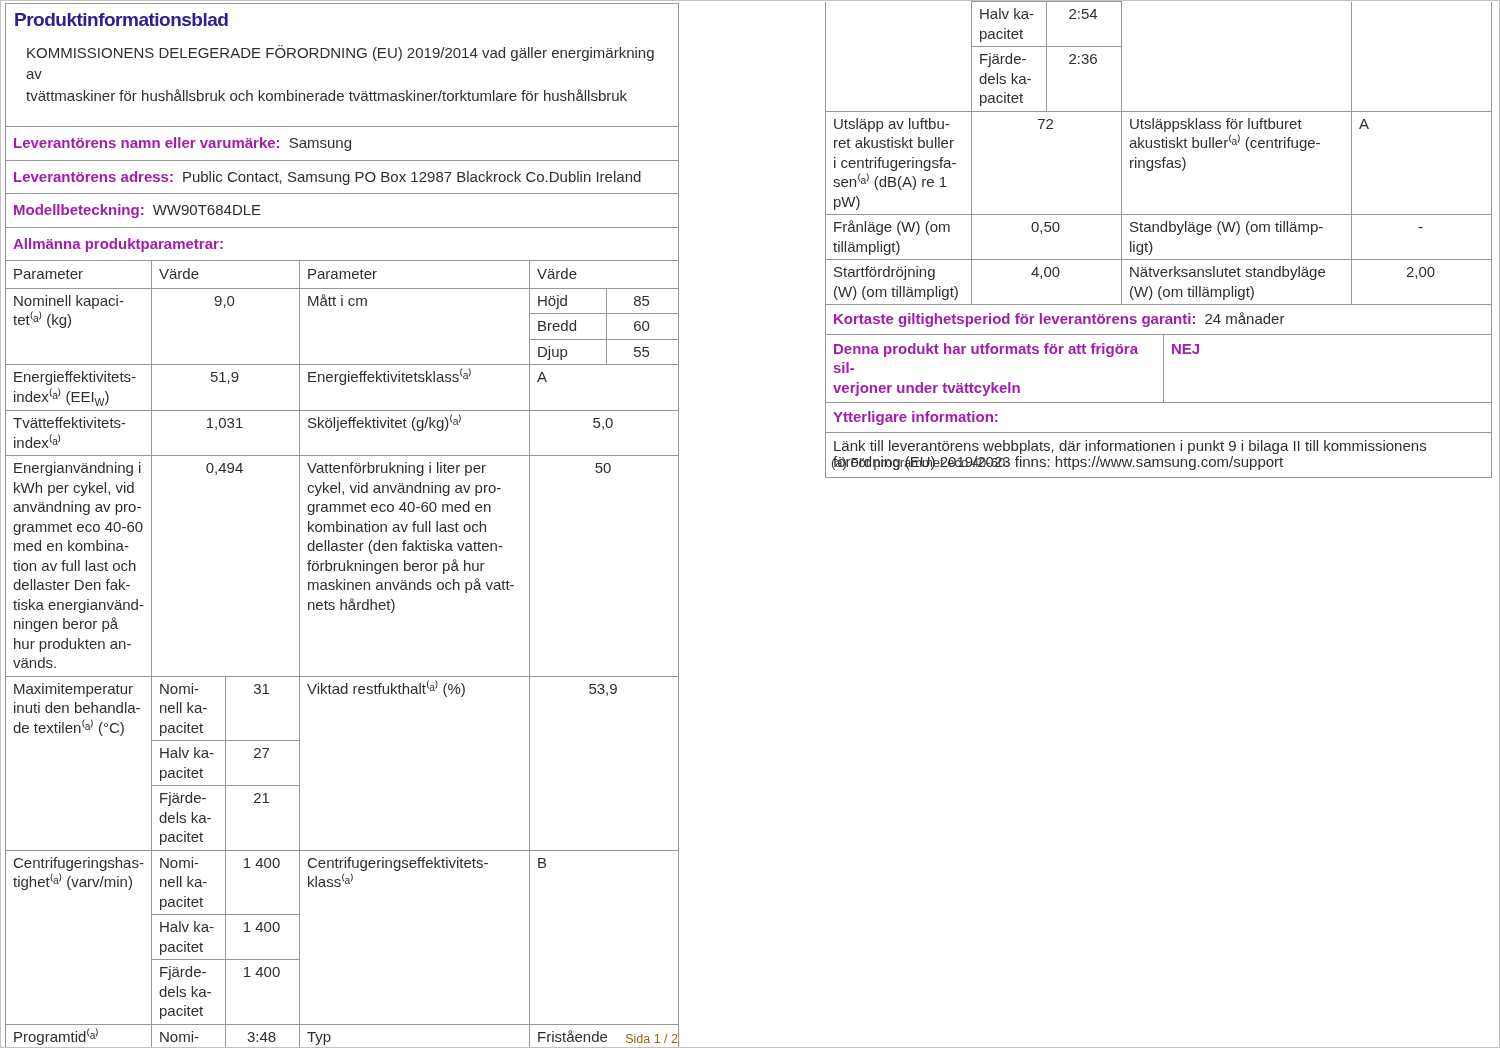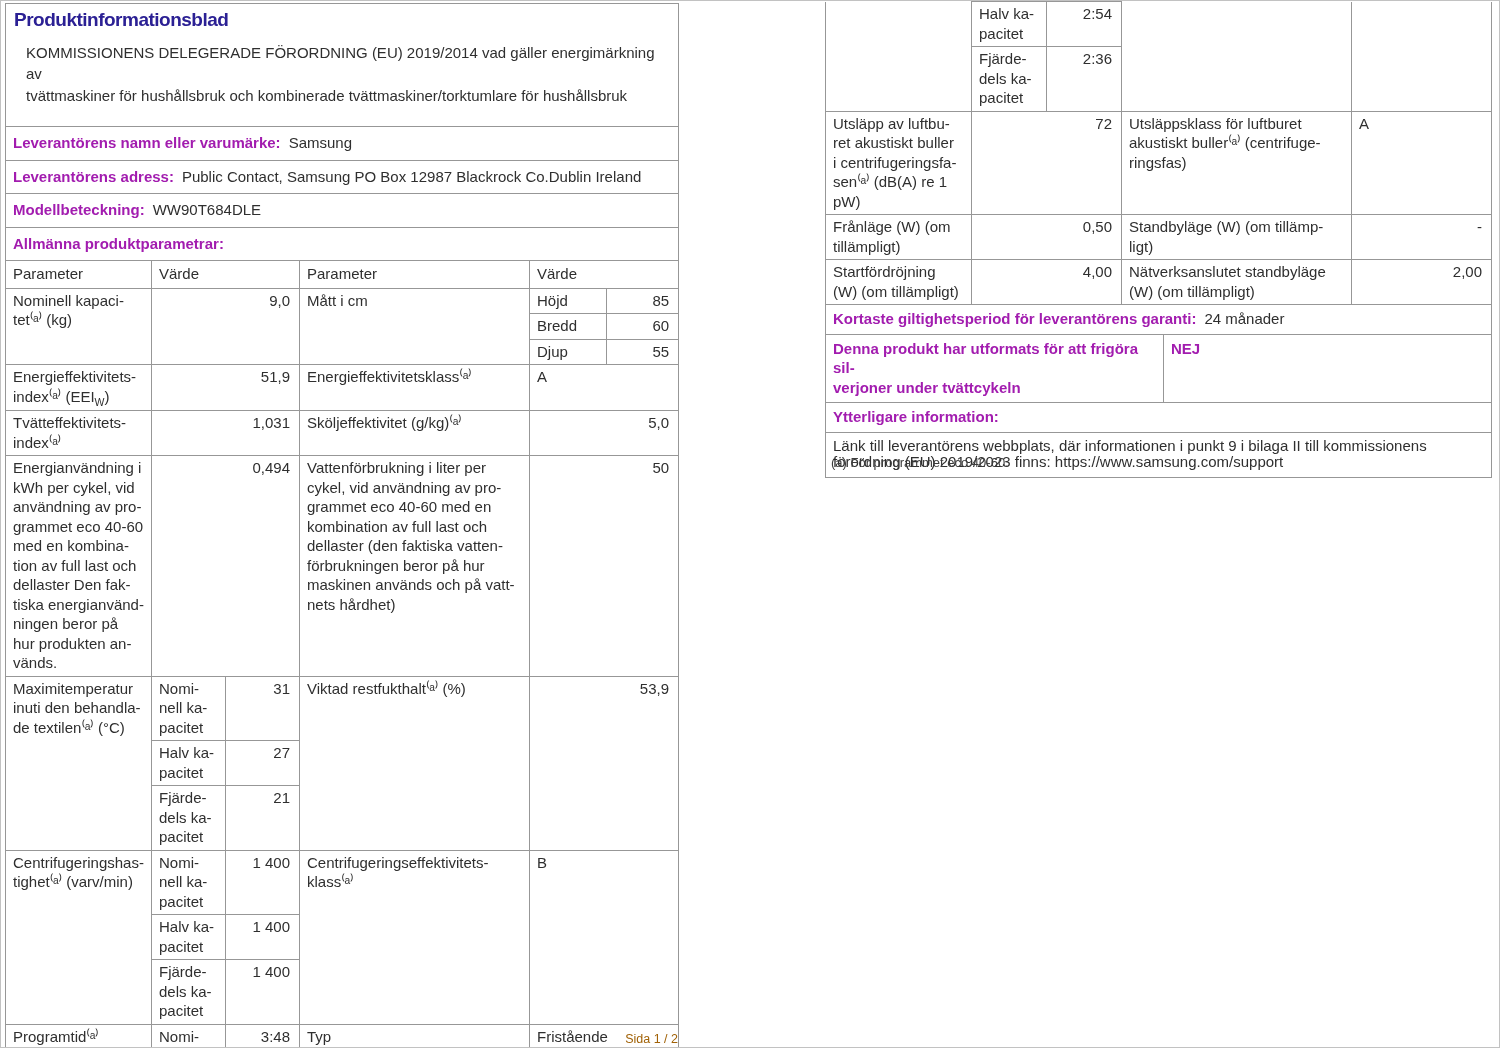--- a/index.html
+++ b/index.html
@@ -16,21 +16,21 @@
   table { border-collapse: collapse; table-layout: fixed; }
   td {
     border: 1px solid #979797;
     vertical-align: top;
     padding: 2px 6px 3px 7px;
     font-size: 15px;
     line-height: 19.5px;
     word-wrap: break-word;
   }
   .pre { white-space: pre-line; }
-  .num { text-align: right; padding-right: 9px; }
+  .num { text-align: center; padding-right: 9px; }
   .bold, b { font-weight: bold; color: #a21caf; }
   .no-top { border-top: none !important; }
   .no-bottom { border-bottom: none !important; }
   sub { font-size: 10.5px; line-height: 1; }
 
   #page1 { position: absolute; left: 4px; top: 2px; width: 673px; }
   #page1 table { width: 673px; }
   #page2 { position: absolute; left: 824px; top: 0px; width: 666px; }
   #page2 table { width: 666px; }
 

